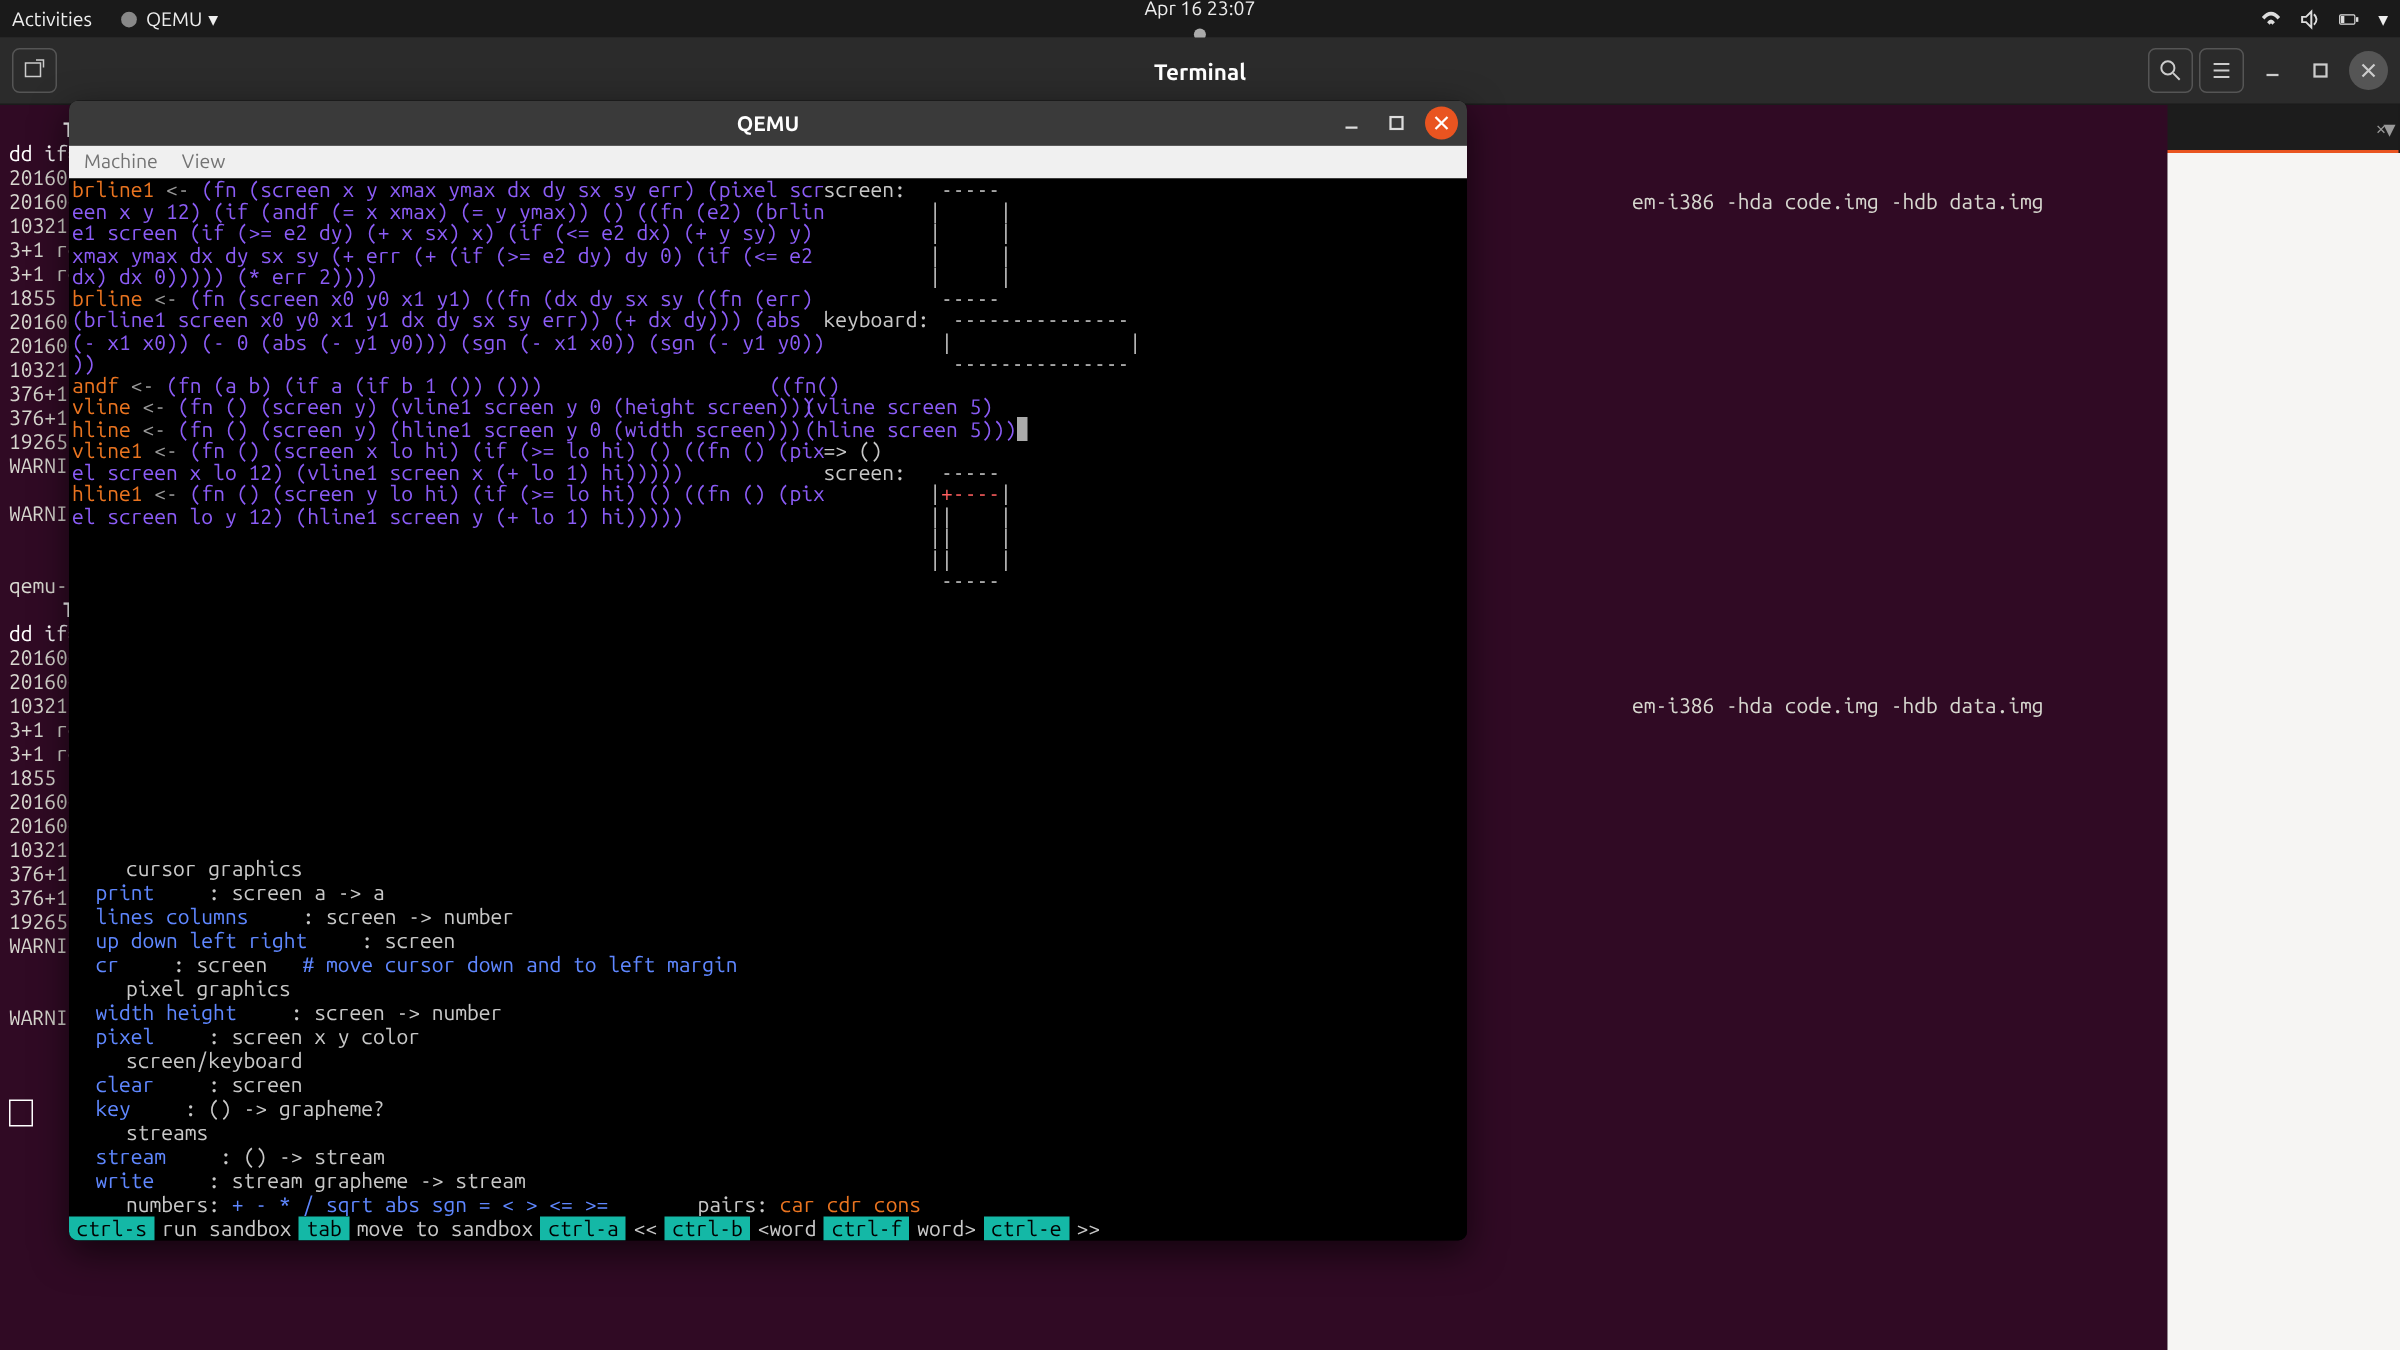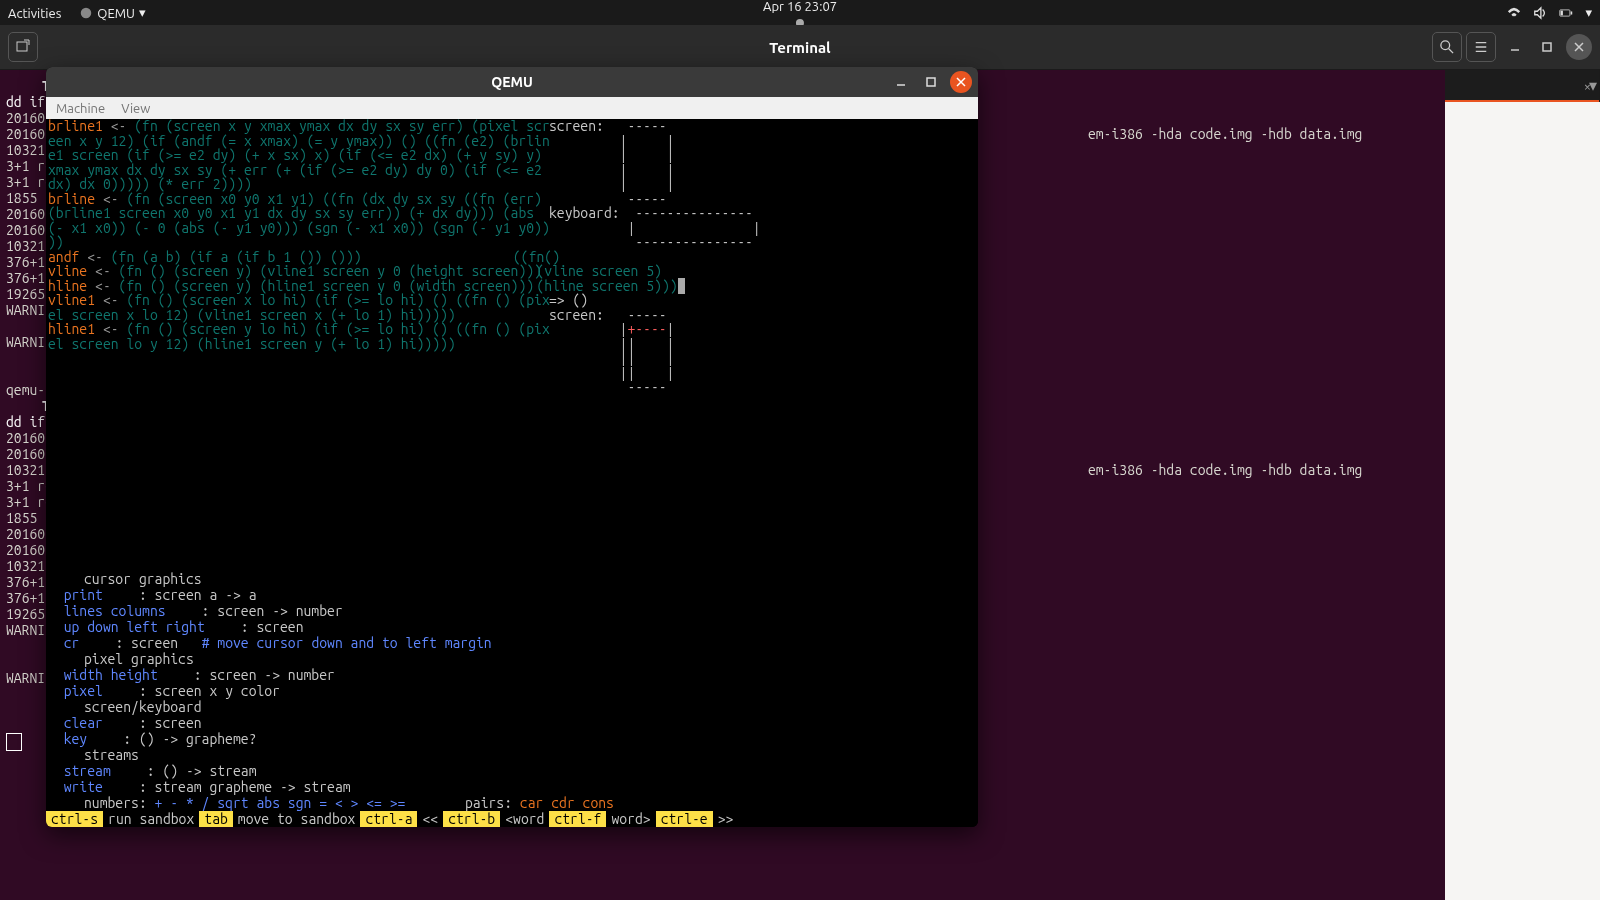--- a/index.html
+++ b/index.html
@@ -127,21 +127,21 @@
     font-family: "Ubuntu", sans-serif; font-size: 13px;
   }
   .qemu .content {
     flex: 1; display: flex; background: #000;
     font-size: 14px; line-height: 14.5px;
     white-space: pre; overflow: hidden;
   }
   .qemu .col-left { width: 465px; padding: 0 2px; }
   .qemu .col-right { flex: 1; padding: 0 2px; }
   .qemu .sym { color: #ea7420; }
-  .qemu .fn  { color: #0f766e; }
+  .qemu .fn  { color: #8b5cf6; }
   .qemu .lit { color: #999; }
   .qemu .label { color: #c8c8c8; margin-left: 36px; }
   .qemu .hl { color: #5f87ff; }
   .qemu .comment { color: #5f87ff; }
   .qemu .err { color: #ff5f5f; }
   .qemu .cursor { background: #aaa; color:#000; }
 
   .qemu .bottom-doc {
     position: absolute; left: 0; right: 0; bottom: 16px;
     padding: 0 2px;
@@ -149,21 +149,21 @@
   }
   .qemu .statusbar {
     position: absolute; left: 0; right: 0; bottom: 0;
     height: 16px; 
     display: flex; align-items: center;
     font-size: 14px;
   }
   .qemu .statusbar .seg {
     padding: 0 5px; height: 16px; line-height: 16px;
   }
-  .qemu .statusbar .seg.inv { background: #fde047; color: #000; }
+  .qemu .statusbar .seg.inv { background: #14b8a6; color: #000; }
   .qemu .statusbar .seg.norm { color: #c8c8c8; }
 </style>
 </head>
 <body>
 
 <div class="topbar">
   <div class="left">
     <span>Activities</span>
     <span class="apptitle">
       <svg class="icon" viewBox="0 0 16 16">

